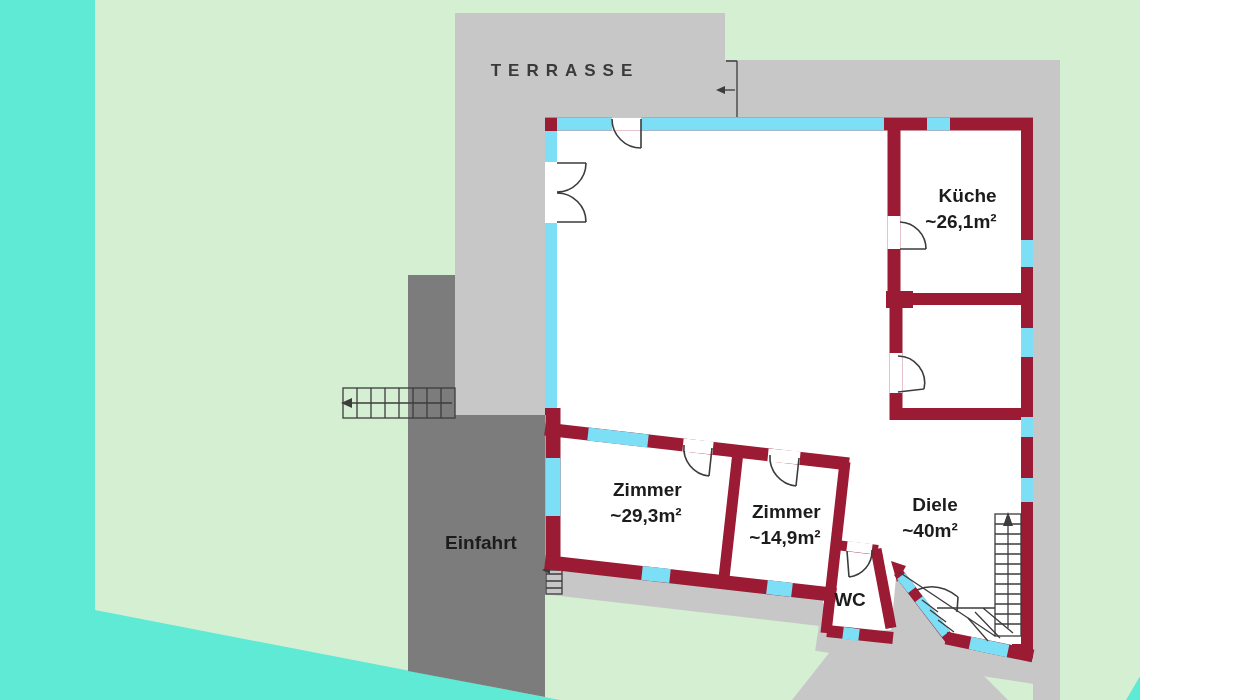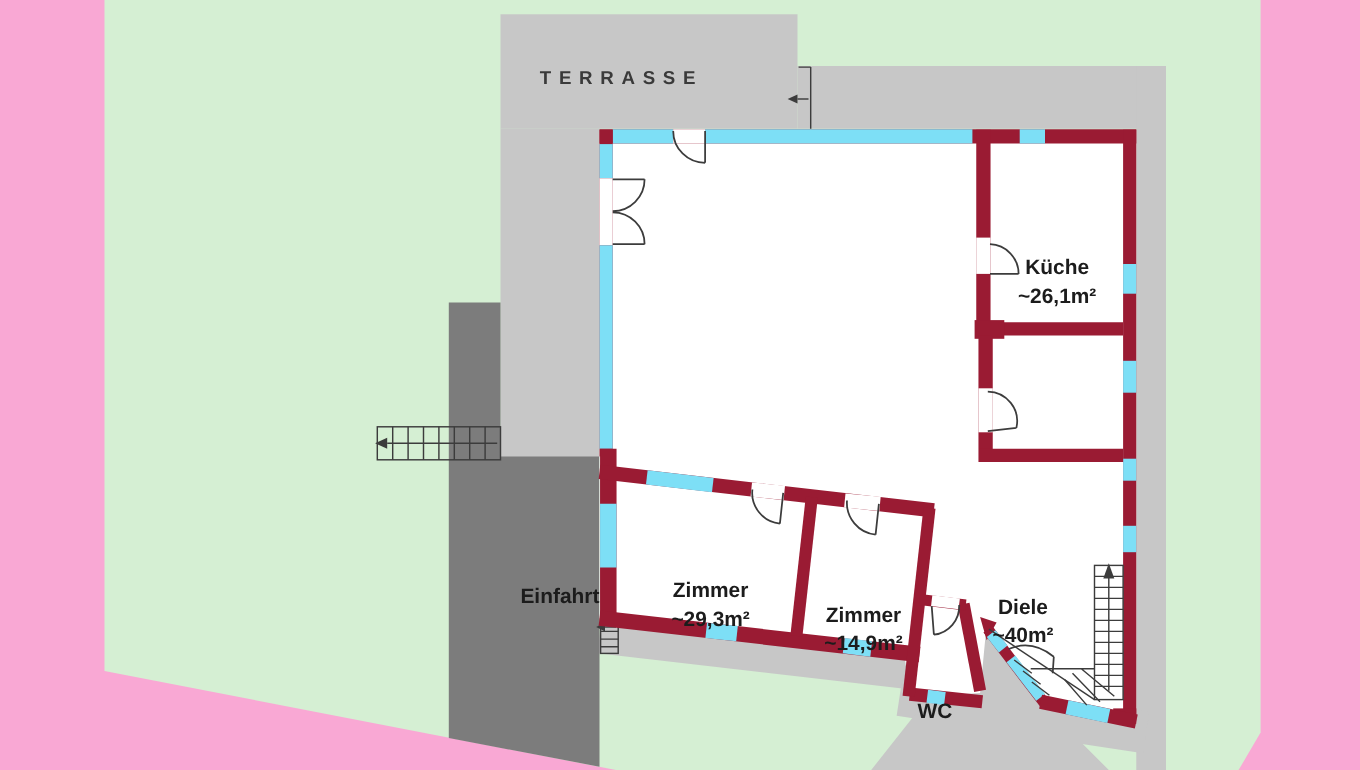--- a/index.html
+++ b/index.html
@@ -1,47 +1,47 @@
 <!DOCTYPE html>
 <html style="--green: #d5efd3; --paving: #c7c7c7; --driveway: #7c7c7c; --wall: #9a1b33; --window: #7ddff6; --floor: #ffffff; --line: #3c3c3c; --text: #1c1c1c; --terracetext: #3a3a3a;"><head>
 <meta charset="utf-8">
 <style>
   html,body{margin:0;padding:0;background:#ffffff;}
   .stage{
-    position:relative;width:1236px;height:700px;overflow:hidden;background:#f9a8d4;
+    position:relative;width:1140px;height:700px;overflow:hidden;background:#5eead4;
     font-family:"Liberation Sans",sans-serif;
   }
   .plan-svg{position:absolute;left:0;top:0;}
   .lot{fill:var(--green);}
   .paving{fill:var(--paving);}
   .paving-stroke{stroke:var(--paving);fill:none;}
   .driveway{fill:var(--driveway);}
   .floor{fill:var(--floor);}
   .wall{stroke:var(--wall);fill:none;}
   .wallfill{fill:var(--wall);}
   .win{stroke:var(--window);fill:none;}
   .gap{stroke:var(--floor);fill:none;}
   .door{stroke:var(--line);stroke-width:1.6;fill:none;}
   .sline{stroke:var(--line);stroke-width:1.3;fill:none;}
   .sfill{fill:var(--line);}
   .stairbox{fill:#ffffff;stroke:var(--line);stroke-width:1.3;}
   .stairbox-open{fill:none;stroke:var(--line);stroke-width:1.3;}
   .room-label{
     position:absolute;transform:translate(-50%,-50%);
-    text-align:center;font-weight:bold;font-size:19px;line-height:26px;
-    color:var(--text);white-space:nowrap;margin-top:48px;
+    text-align:right;font-weight:bold;font-size:19px;line-height:26px;
+    color:var(--text);white-space:nowrap;
   }
   .terrace-label{
     position:absolute;transform:translate(-50%,-50%);
     font-weight:bold;font-size:17px;letter-spacing:7px;color:var(--terracetext);
     white-space:nowrap;
   }
   .driveway-label{
     position:absolute;transform:translate(-50%,-50%);
-    font-weight:bold;font-size:19px;color:var(--text);white-space:nowrap;margin-left:28px;
+    font-weight:bold;font-size:19px;color:var(--text);white-space:nowrap;
   }
 </style>
 </head>
 <body>
 
 <div class="stage">
 
   <svg class="plan-svg" width="1236" height="700" viewBox="0 0 1236 700">
 
     <polygon class="lot" points="95,0 1146,0 1146,666 1126,700 560,700 95,610"></polygon>

